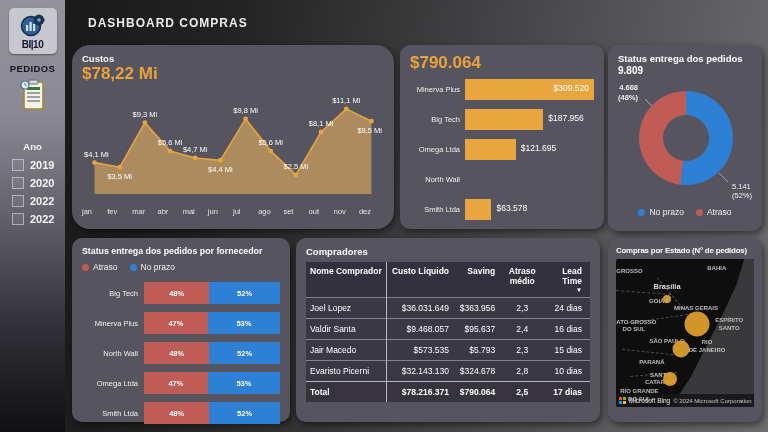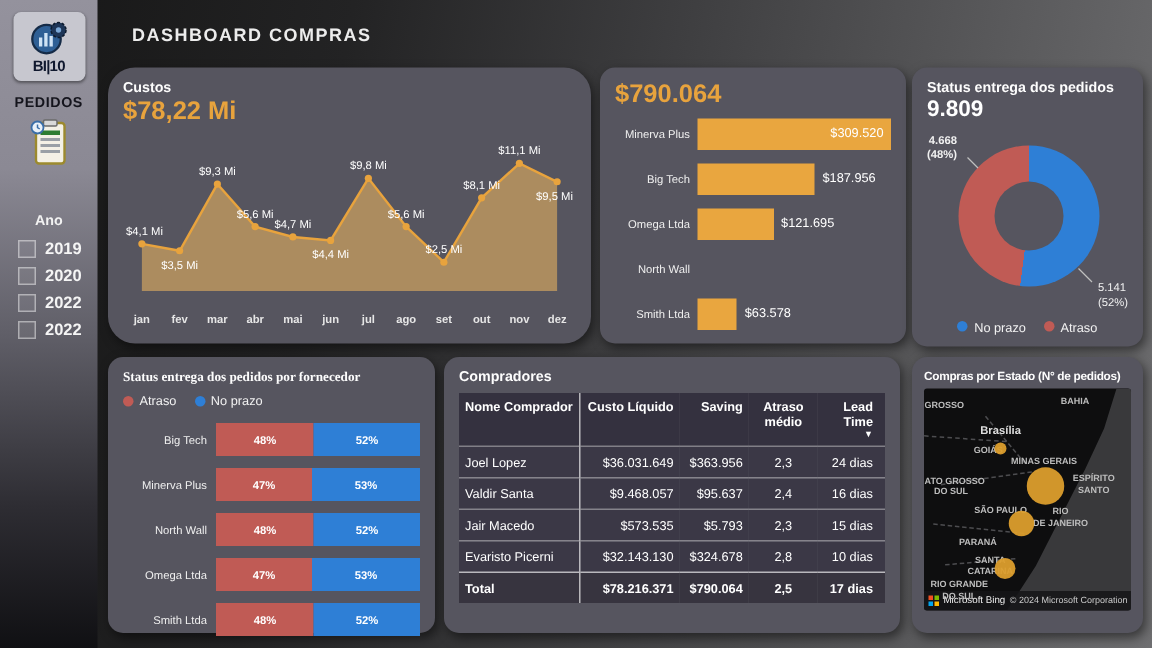--- a/index.html
+++ b/index.html
@@ -24,21 +24,21 @@
   .page-title{position:absolute;left:88px;top:16px;font-size:12px;font-weight:bold;color:#ececec;letter-spacing:1px;}
   
   .card{position:absolute;background:#56555f;border-radius:10px;box-shadow:2px 3px 7px rgba(0,0,0,.5);
     padding:8px 10px;box-sizing:border-box;color:#fff;}
   .card-title{font-size:9.5px;font-weight:bold;color:#fdfdfd;}
   .big-num{font-size:17px;font-weight:bold;color:#e8a33d;margin-top:1px;line-height:1.1;}
   
   #card-custos{left:72px;top:45px;width:322px;height:184px;border-radius:18px;}
   .dl{font-size:7.5px;fill:#ffffff;}
   .x-axis{display:flex;width:302px;margin-top:1px;}
-  .x-axis span{flex:1;text-align:center;font-size:7.5px;font-weight:bold;color:#e6e6e6;}
+  .x-axis span{flex:1;font-size:7.5px;font-weight:normal;color:#e6e6e6;}
   
   #card-saving{left:400px;top:45px;width:204px;height:184px;}
   .sv-rows{margin-top:6px;}
   .sv-row{display:flex;align-items:center;margin-bottom:9px;height:21px;}
   .sv-lbl{width:50px;text-align:right;font-size:7.5px;color:#efefef;margin-right:5px;flex:0 0 auto;}
   .sv-track{flex:1;position:relative;height:21px;text-align:right;}
   .sv-bar{position:absolute;left:0;top:0;height:21px;background:#e9a63f;}
   .sv-val-in{position:absolute;right:5px;top:4px;font-size:8.5px;color:#fff;}
   .sv-val-out{position:absolute;top:4px;font-size:8.5px;color:#fff;white-space:nowrap;}
   
@@ -48,21 +48,21 @@
   .donut-hole{position:absolute;left:24px;top:24px;width:46px;height:46px;border-radius:50%;background:#56555f;}
   .callout{position:absolute;font-size:7.5px;color:#f0f0f0;line-height:1.3;}
   .callout.left{left:0;top:4px;text-align:right;font-weight:bold;}
   .callout.right{right:0;bottom:-2px;text-align:left;}
   .leader{position:absolute;left:0;top:0;pointer-events:none;}
   .legend{display:flex;justify-content:center;gap:12px;margin-top:8px;}
   .legend-item{display:flex;align-items:center;gap:4px;font-size:8.5px;color:#f2f2f2;cursor:pointer;}
   .dot{width:7px;height:7px;border-radius:50%;flex:0 0 auto;}
   
   #card-fornecedor{left:72px;top:238px;width:218px;height:184px;}
-  #card-fornecedor .card-title{font-size:8.8px;font-family:Liberation Serif, serif;}
+  #card-fornecedor .card-title{font-size:8.8px;}
   .st-legend{display:flex;gap:12px;margin-top:6px;}
   .st-rows{margin-top:10px;}
   .st-row{display:flex;align-items:center;height:22px;margin-bottom:8px;}
   .st-lbl{width:56px;text-align:right;font-size:7.5px;color:#efefef;margin-right:6px;flex:0 0 auto;}
   .st-track{flex:1;display:flex;height:22px;}
   .seg{display:flex;align-items:center;justify-content:center;font-size:7.5px;font-weight:bold;color:#fff;}
   
   #card-table{left:296px;top:238px;width:304px;height:184px;}
   table{border-collapse:collapse;width:100%;margin-top:5px;table-layout:fixed;}
   th{background:#34313f;font-size:8.5px;font-weight:bold;padding:4px 4px;vertical-align:top;}
@@ -226,21 +226,21 @@
           <div class="sv-track">
             <span class="sv-val-out" style="left: calc(20.5408% + 5px);">$63.578</span>
             <div class="sv-bar" style="width: 20.5408%;"></div>
           </div>
         </div>
       </div>
   </div>
 
   <div class="card" id="card-status">
     <div class="card-title">Status entrega dos pedidos</div>
-    <div class="big-num" style="color:#fff;font-size:15px;">9.809</div>
+    <div class="big-num" style="color:#fff;font-size:10px;">9.809</div>
     <div class="donut-wrap">
       <div class="donut" id="donut" style="background: conic-gradient(rgb(46, 127, 214) 0deg, rgb(46, 127, 214) 52%, rgb(192, 91, 85) 52%, rgb(192, 91, 85) 100%);"></div>
       <div class="donut-hole" style="left:45px;top:36px;"></div>
       <svg class="leader" width="134" height="120">
         <polyline points="34,27 27,20" fill="none" stroke="#bfbfbf" stroke-width="0.8"></polyline>
         <polyline points="101,94 110,103" fill="none" stroke="#bfbfbf" stroke-width="0.8"></polyline>
       </svg>
       <div class="callout left">
         <div>4.668</div>
         <div>(48%)</div>

